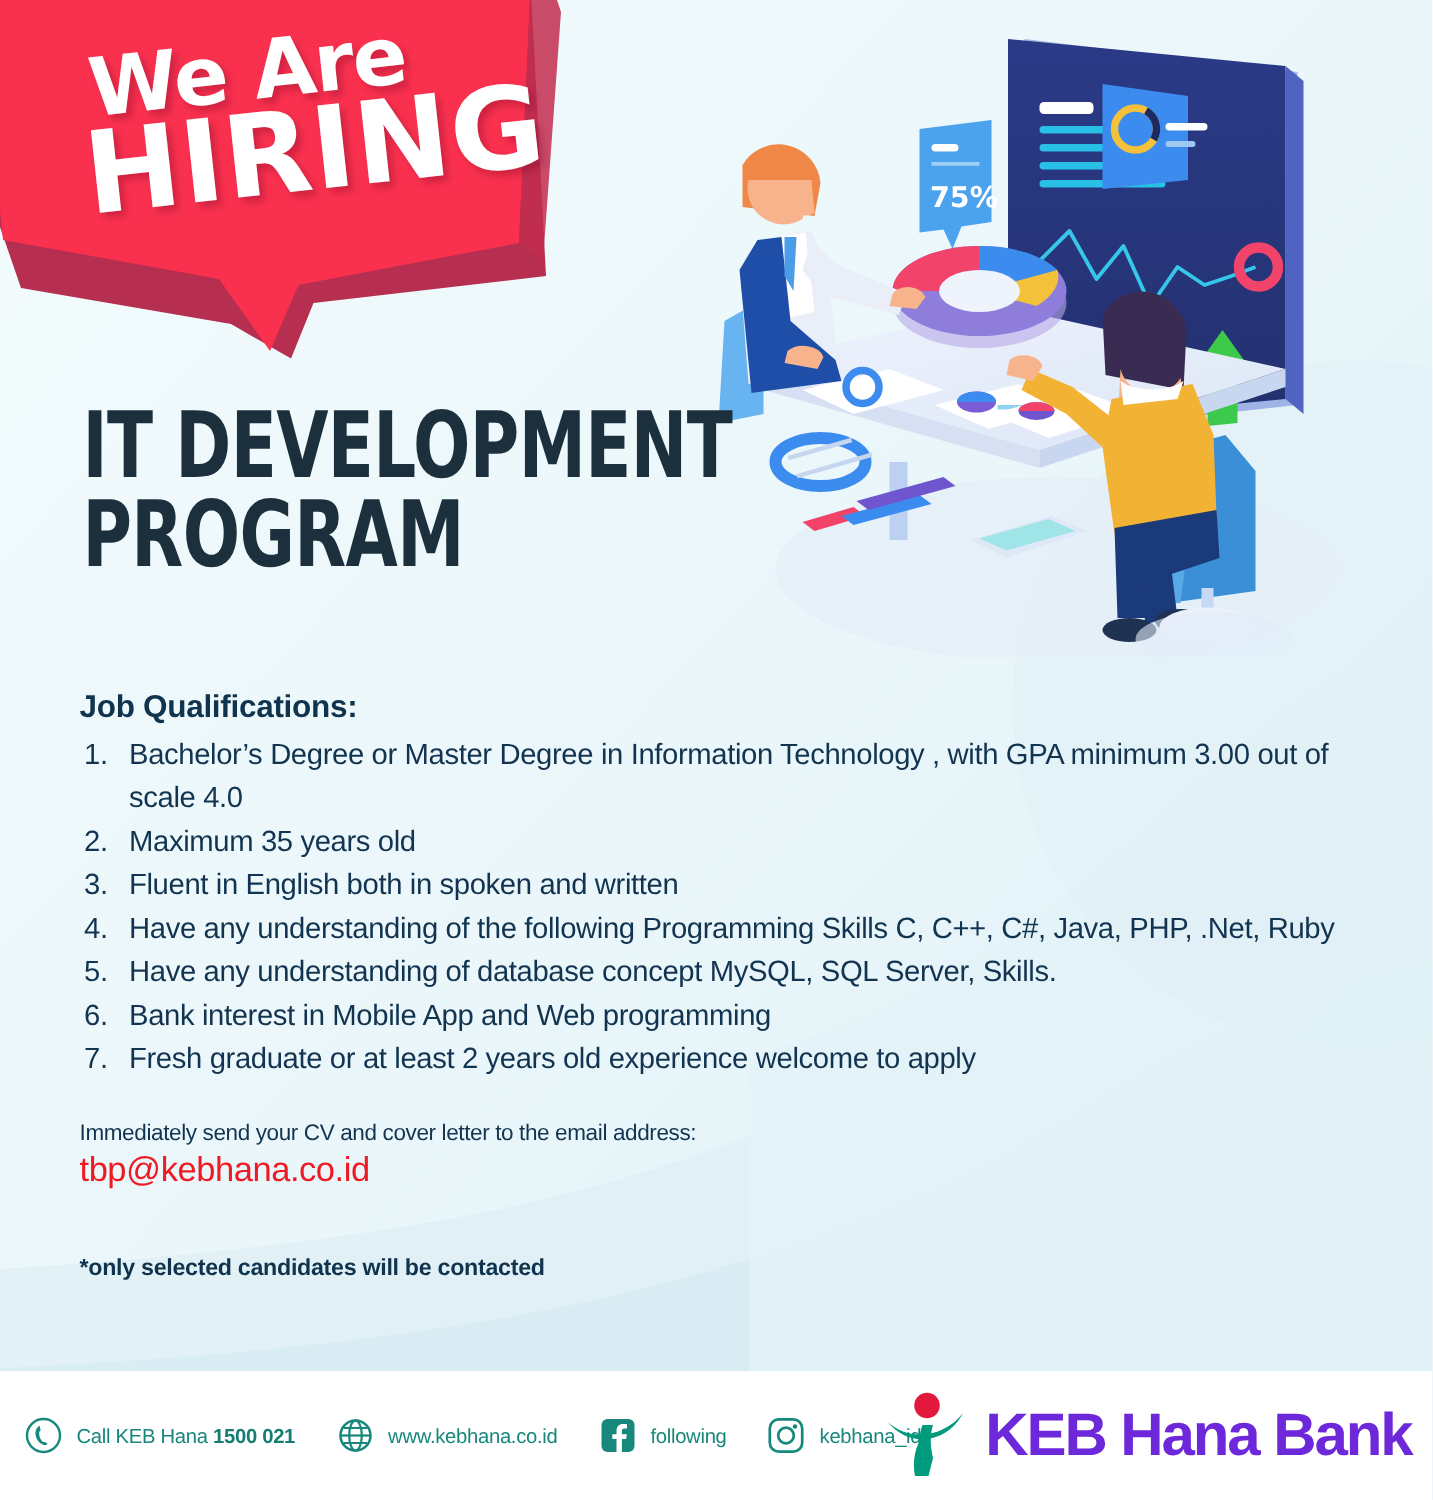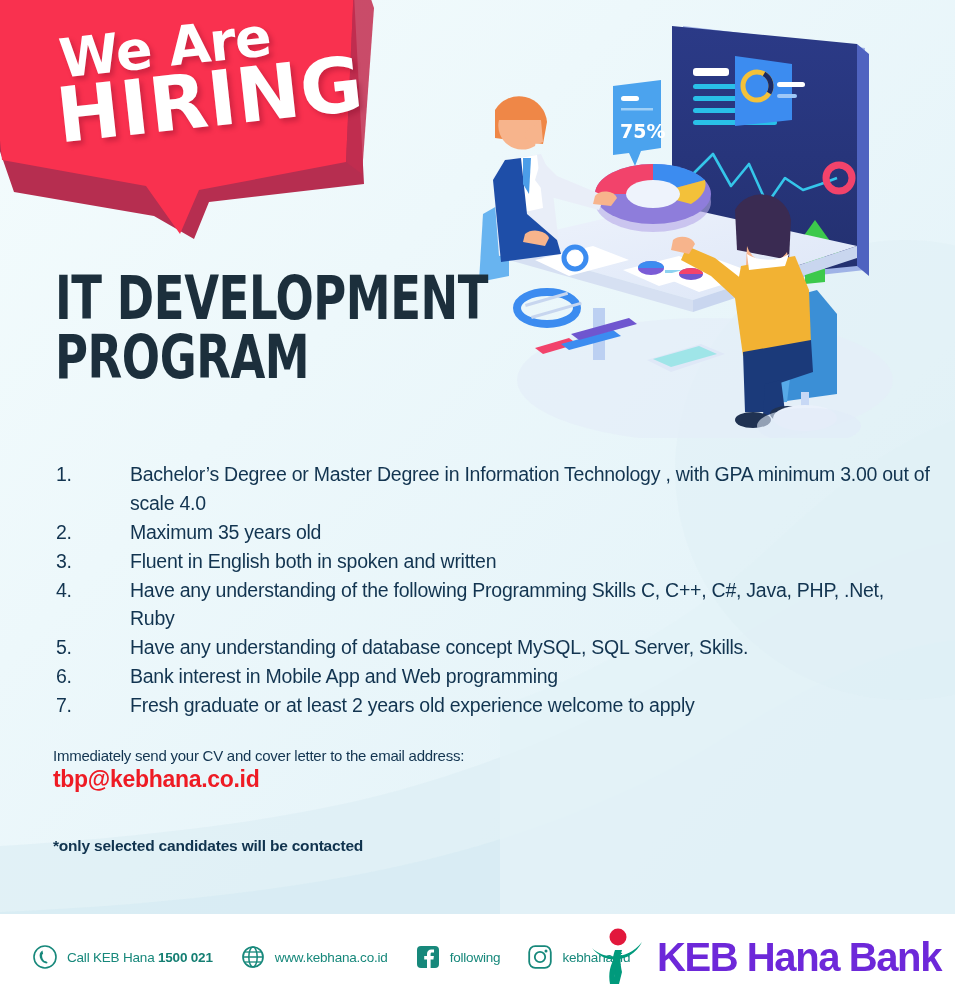--- a/index.html
+++ b/index.html
@@ -72,41 +72,41 @@
     margin-bottom:5px; letter-spacing:-0.2px;
   }
   ol.quals { list-style:none; }
   ol.quals li {
     display:flex; align-items:flex-start;
     font-size:19.5px; line-height:28.5px;
     color:#123450; letter-spacing:-0.25px;
     margin-bottom:0.5px;
   }
   ol.quals li .num { width:33px; flex:0 0 33px; padding-left:3px; }
-  ol.quals li .txt { flex:1;margin-left:44px; }
+  ol.quals li .txt { flex:1; }
 
   .cv-line {
     margin-top:27px; font-size:15px; color:#123450; letter-spacing:-0.25px;
   }
   .email {
     margin-top:2px;
-    font-size:23px; font-weight:bold; color:#ee1b24; letter-spacing:-0.3px;
+    font-size:23px; font-weight:normal; color:#ee1b24; letter-spacing:-0.3px;
   }
   .note {
     margin-top:44px; font-size:15.5px; font-weight:bold;
     color:#10334e; letter-spacing:-0.2px;
   }
 
   
   .footer {
     position:absolute; left:0; bottom:0; width:955px; height:86px;
     background:#ffffff; z-index:8;
     display:flex; align-items:center;
   }
-  .contacts { display:flex; align-items:center; padding-left:32px; gap:27px; }
+  .contacts { display:flex; align-items:center; padding-left:16px; gap:27px; }
   .citem { display:flex; align-items:center; gap:9px; }
   .citem .label {
     font-size:13.5px; color:#17887b; letter-spacing:-0.2px; white-space:nowrap;
   }
   .citem .label b { color:#147e72; }
   .cicon { flex:0 0 auto; display:block; }
 
   .logo { position:absolute; right:14px; top:50%; transform:translateY(-50%); display:flex; align-items:center; gap:11px; }
   .logo-text {
     font-size:40px; font-weight:bold; color:#6d28d9;
@@ -267,20 +267,21 @@
       <path d="M300 376 L316 372 L320 404 L298 408 Z" fill="#1b3a7a"></path>
       <ellipse cx="288" cy="412" rx="18" ry="8" fill="#203252"></ellipse>
       <ellipse cx="322" cy="406" rx="17" ry="8" fill="#203252"></ellipse>
       <rect x="336" y="384" width="8" height="22" fill="#c7d8f5"></rect>
       <ellipse cx="340" cy="410" rx="32" ry="13" fill="#eaf1fb"></ellipse>
       <ellipse cx="344" cy="418" rx="52" ry="18" fill="#e1ebf8" opacity="0.6"></ellipse>
     </g>
   </svg>
 
   <div class="content">
+    <div class="qual-title">Job Qualifications:</div>
 
     <ol class="quals">
       <li>
         <span class="num">1.</span>
         <span class="txt">Bachelor’s Degree or Master Degree in Information Technology , with GPA minimum 3.00 out of scale 4.0</span>
       </li>
       <li>
         <span class="num">2.</span>
         <span class="txt">Maximum 35 years old</span>
       </li>

